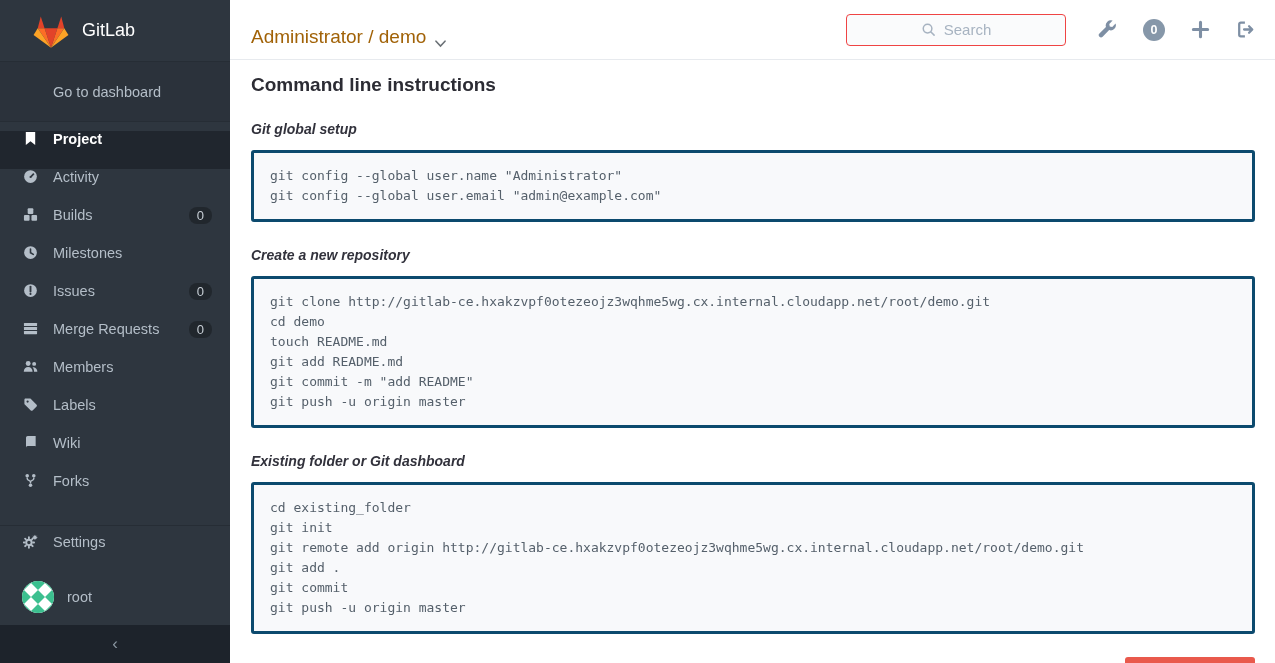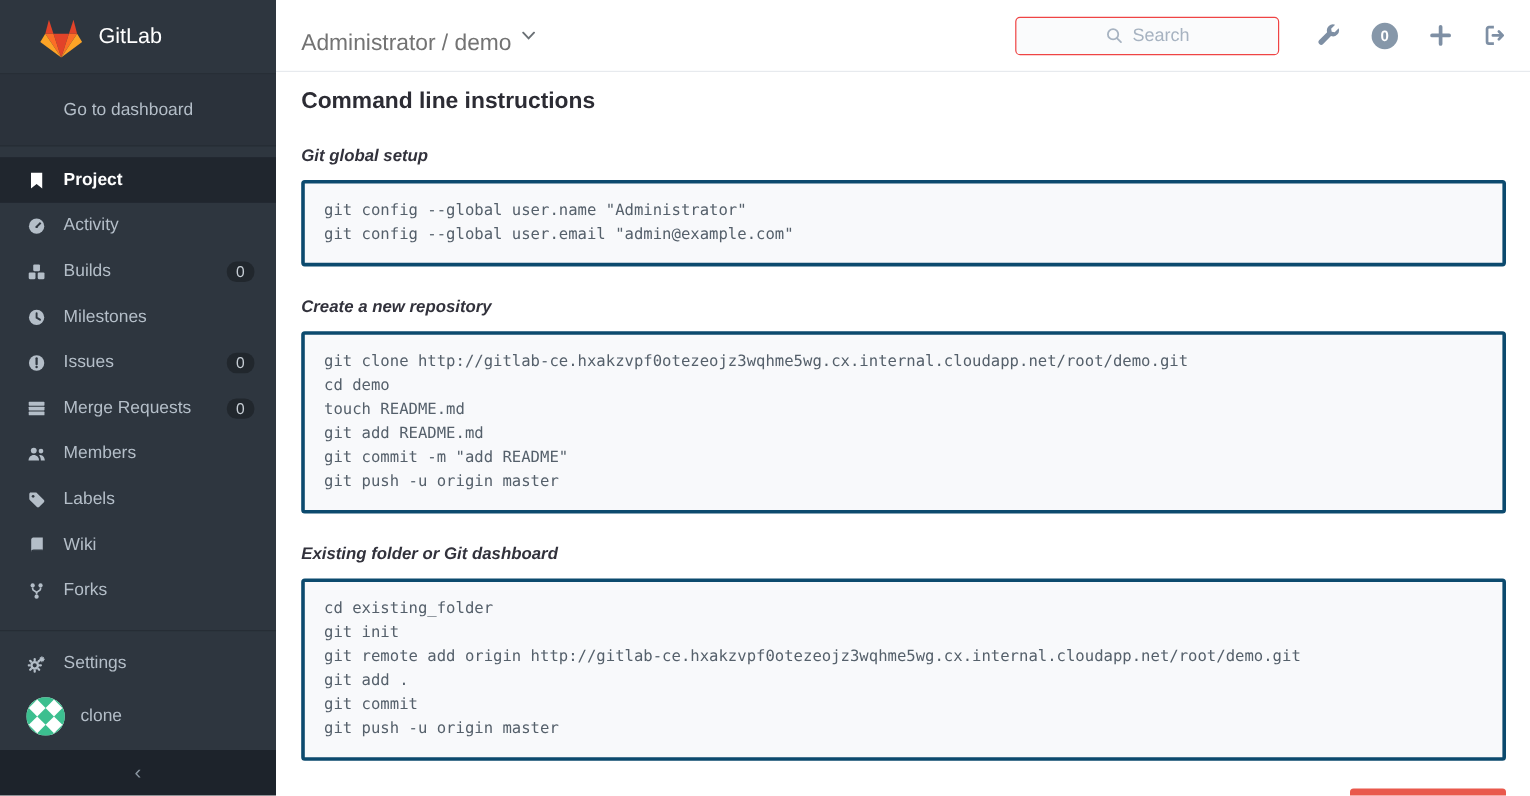--- a/index.html
+++ b/index.html
@@ -9,41 +9,41 @@
   
   .sidebar { width:230px; flex:none; height:663px; background:#2e363f; color:#b4bec8;
              font-size:14.5px; position:relative; }
   .brand { height:62px; display:flex; align-items:center; padding-left:32px; gap:12px;
            border-bottom:1px solid #262d35; }
   .brand-logo svg { width:38px; height:36px; display:block; }
   .brand-name { color:#fff; font-size:18px; }
   .dashboard-link { height:60px; display:flex; align-items:center; padding-left:53px;
                     background:#2b323b; border-bottom:1px solid #262d35; cursor:pointer; }
   .nav { padding-top:9px; }
-  .nav-item { height:38px; display:flex; align-items:center; padding:0 18px 0 22px;
+  .nav-item { height:38px; display:flex; align-items:flex-start; padding:0 18px 0 22px;
               color:#b4bec8; cursor:pointer; }
   .nav-item.active { background:#20262e; color:#fff; font-weight:bold; }
   .nav-icon { width:17px; display:flex; justify-content:center; color:inherit; }
   .nav-icon svg { width:15px; height:15px; display:block; }
   .nav-label { margin-left:14px; }
   .nav-badge { margin-left:auto; background:rgba(0,0,0,0.28); border-radius:8px;
                padding:1px 8px; font-size:13px; color:#c6cdd4; font-weight:normal; }
   .side-divider { height:1px; background:#262d35; margin:14px 0 8px; }
   .user-item { height:50px; display:flex; align-items:center; padding-left:22px; cursor:pointer; }
   .avatar svg { width:32px; height:32px; display:block; }
   .user-label { margin-left:13px; }
   .collapse-bar { position:absolute; bottom:0; left:0; width:100%; height:38px; background:#1d232b;
                   display:flex; align-items:center; justify-content:center; color:#8a96a1;
                   font-size:17px; cursor:pointer; }
 
   
   .main { flex:1; display:flex; flex-direction:column; background:#fff; }
   .topbar { height:60px; flex:none; border-bottom:1px solid #e7eaee; display:flex;
             align-items:center; padding:0 20px 0 21px; background:#fff; }
-  .breadcrumb { font-size:19px; color:#737373; display:flex; align-items:flex-start; gap:9px; cursor:pointer;margin-top:15px; }
+  .breadcrumb { font-size:19px; color:#a16207; display:flex; align-items:flex-end; gap:9px; cursor:pointer;margin-top:15px; }
   .breadcrumb svg { width:11px; height:8px; color:#6b7176; }
   .search-box { margin-left:auto; width:220px; height:32px; border:1px solid #ef4444;
                 background:#fafbfc; border-radius:4px; display:flex; align-items:center;
                 justify-content:center; gap:8px; color:#a7b3c1; font-size:15px; cursor:text; }
   .search-box svg { width:15px; height:15px; }
   .top-icons { display:flex; align-items:center; gap:26px; margin-left:32px; color:#7e8fa4; }
   .top-icon { cursor:pointer; display:flex; align-items:center; }
   .top-icon svg { width:19px; height:19px; }
   .todo-badge { width:22px; height:22px; border-radius:50%; background:#8697a9; color:#fff;
                 font-size:12.5px; font-weight:bold; display:flex; align-items:center;
@@ -221,21 +221,21 @@
               <path d="M2 9l7 7-7 7-7-7z"></path>
               <path d="M30 9l7 7-7 7-7-7z"></path>
               <path d="M2 -5l7 7-7 7-7-7z"></path>
               <path d="M30 -5l7 7-7 7-7-7z"></path>
               <path d="M2 23l7 7-7 7-7-7z"></path>
               <path d="M30 23l7 7-7 7-7-7z"></path>
             </g>
           </g>
         </svg>
     </span>
-    <span class="user-label">clone</span>
+    <span class="user-label">root</span>
   </div>
 
   <div class="collapse-bar">
     <span>‹</span>
   </div>
 </div>
 
 <div class="main">
 
   <div class="topbar">

